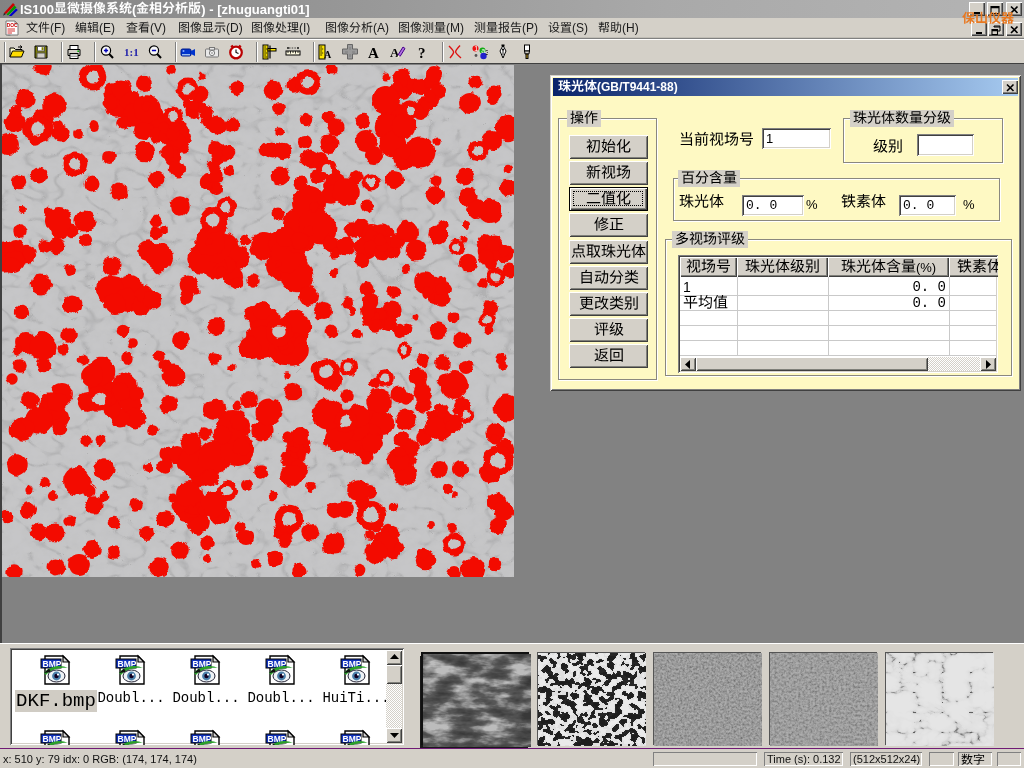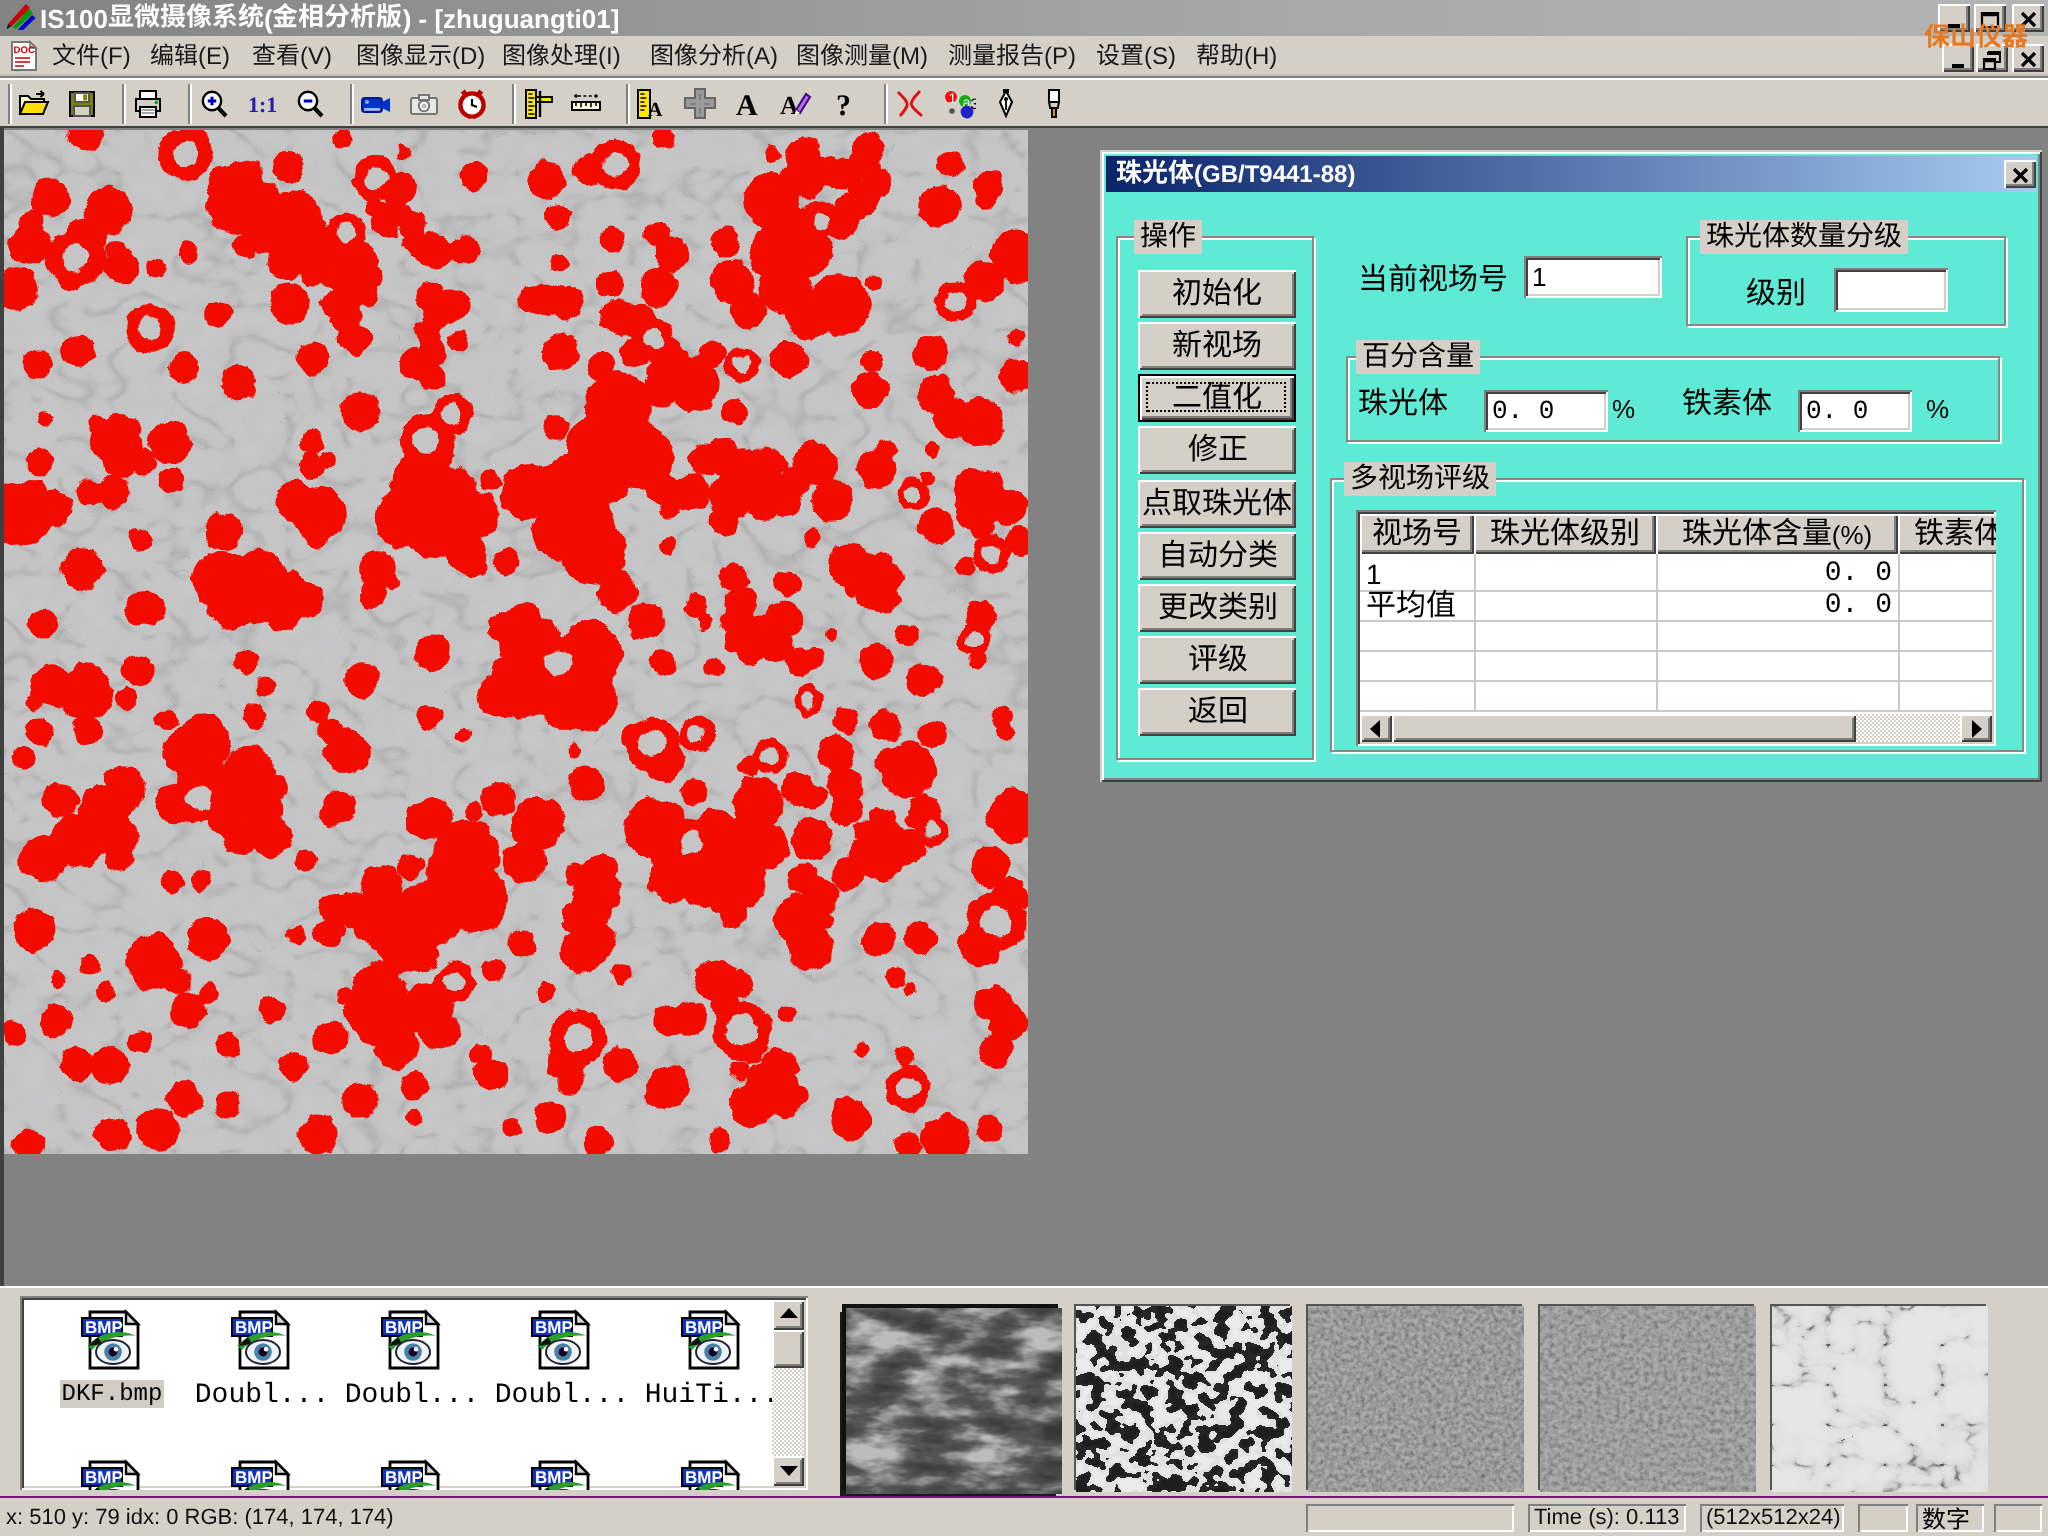--- a/index.html
+++ b/index.html
@@ -10,21 +10,21 @@
 .sunkw{background:#fff;box-shadow:inset 1px 1px 0 #808080,inset -1px -1px 0 #fff,inset 2px 2px 0 #404040,inset -2px -2px 0 #d4d0c8}
 #titlebar{left:0;top:0;width:1024px;height:18px;background:linear-gradient(90deg,#838383,#a9a9a9 65%,#b4b4b4);display:flex;align-items:center}
 #titletext{color:#fff;font-weight:bold;font-size:13px;white-space:pre;display:flex;align-items:center;letter-spacing:0}
 #menubar{left:0;top:18px;width:1024px;height:20px;background:#d4d0c8;display:flex;align-items:center;border-bottom:1px solid #c0bdb5}
 .mitem{display:flex;align-items:center;font-size:12px;color:#1a1a1a;white-space:pre}
 #toolbar{left:0;top:39px;width:1024px;height:24px;background:#d4d0c8;border-top:1px solid #fff;display:flex;align-items:center}
 .tsep{width:2px;height:20px;margin:0 3px 0 4px;border-left:1px solid #808080;border-right:1px solid #fff}
 .tbtn{width:24px;height:22px;display:flex;align-items:center;}
 #mdi{left:0;top:63px;width:1024px;height:580px;background:#828282;border-top:1px solid #404040;border-left:2px solid #404040}
 .winbtn{width:16px;height:14px;display:flex;align-items:center;justify-content:center;background:#d4d0c8;box-shadow:inset 1px 1px 0 #fff,inset -1px -1px 0 #404040,inset -2px -2px 0 #808080}
-#dlg{left:550px;top:75px;width:471px;height:316px;background:#5eead4;box-shadow:inset 1px 1px 0 #d4d0c8,inset -1px -1px 0 #404040,inset 2px 2px 0 #fff,inset -2px -2px 0 #808080}
+#dlg{left:550px;top:75px;width:471px;height:316px;background:#fef9c3;box-shadow:inset 1px 1px 0 #d4d0c8,inset -1px -1px 0 #404040,inset 2px 2px 0 #fff,inset -2px -2px 0 #808080}
 #dlgtitle{position:absolute;left:3px;top:3px;width:465px;height:18px;background:linear-gradient(90deg,#0a246a,#a6caf0);display:flex;align-items:center;padding-left:5px}
 .gbox{position:absolute;border:1px solid #8a887f;box-shadow:inset 1px 1px 0 #fff,1px 1px 0 #fff}
 .glabel{position:absolute;top:-9px;left:8px;background:#d4d0c8;padding:0 3px;display:flex}
 .dbtn{position:absolute;left:19px;width:79px;height:24px;display:flex;align-items:center;justify-content:center}
 .edit{position:absolute;background:#fff;box-shadow:inset 1px 1px 0 #808080,inset -1px -1px 0 #fff,inset 2px 2px 0 #404040,inset -2px -2px 0 #d4d0c8;font-size:13px;display:flex;align-items:center;padding-left:4px}
 #bottom{left:0;top:643px;width:1024px;height:105px;background:#d4d0c8;border-top:1px solid #fff}
 #statusbar{left:0;top:748px;width:1024px;height:20px;background:#d4d0c8;border-top:1px solid #701a75;font-size:11px;color:#111}
 .thumb{position:absolute;top:651px;height:93px;width:108px}
 .ssec{position:absolute;top:3px;height:14px;box-shadow:inset 1px 1px 0 #808080,inset -1px -1px 0 #fff;font-size:11px;padding:1px 2px 0 3px;white-space:pre;overflow:hidden}
 </style></head><body>
@@ -1391,21 +1391,21 @@
             </svg>
           </div>
         </div>
       </div>
     </div>
     <div class="abs" id="bottom">
       <div class="abs sunkw" style="left:10px;top:4px;width:394px;height:97px;overflow:hidden">
         <svg class="abs" style="left:30px;top:6px" width="32" height="32" viewBox="0 0 32 32">
           <use href="#bmpicon"></use>
         </svg>
-        <div class="abs" style="left:1px;top:42px;width:90px;text-align:center;font-family:'Liberation Mono',monospace;font-size:12px;white-space:pre"><span style="background:#d0ccc4;padding:0 1px">DKF.bmp</span></div>
+        <div class="abs" style="left:1px;top:42px;width:90px;text-align:center;font-family:'Liberation Mono',monospace;font-size:19px;white-space:pre"><span style="background:#d0ccc4;padding:0 1px">DKF.bmp</span></div>
         <svg class="abs" style="left:30px;top:81px" width="32" height="32" viewBox="0 0 32 32">
           <use href="#bmpicon"></use>
         </svg>
         <svg class="abs" style="left:105px;top:6px" width="32" height="32" viewBox="0 0 32 32">
           <use href="#bmpicon"></use>
         </svg>
         <div class="abs" style="left:76px;top:42px;width:90px;text-align:center;font-family:'Liberation Mono',monospace;font-size:14px;white-space:pre"><span style="padding:0 1px">Doubl...</span></div>
         <svg class="abs" style="left:105px;top:81px" width="32" height="32" viewBox="0 0 32 32">
           <use href="#bmpicon"></use>
         </svg>
@@ -1456,21 +1456,21 @@
       <div class="thumb" style="left:769px;top:8px;border:1px solid #555;"><svg width="108" height="93" viewBox="0 0 108 93" preserveAspectRatio="none">
           <rect width="108" height="93" fill="#9a9a9a" filter="url(#nz4)"></rect>
         </svg></div>
       <div class="thumb" style="left:885px;top:8px;border:1px solid #555;"><svg width="108" height="93" viewBox="0 0 108 93" preserveAspectRatio="none">
           <rect width="108" height="93" fill="#9a9a9a" filter="url(#nz5)"></rect>
         </svg></div>
     </div>
     <div class="abs" id="statusbar">
       <div class="abs" style="left:3px;top:4px">x: 510 y: 79 idx: 0 RGB: (174, 174, 174)</div>
       <div class="ssec" style="left:653px;width:104px"></div>
-      <div class="ssec" style="left:764px;width:79px">Time (s): 0.113</div>
+      <div class="ssec" style="left:764px;width:79px">Time (s): 0.132</div>
       <div class="ssec" style="left:850px;width:72px">(512x512x24)</div>
       <div class="ssec" style="left:929px;width:25px"></div>
       <div class="ssec" style="left:958px;width:34px"><svg width="24" height="14" viewBox="0 0 24 14">
           <g transform="translate(0,10.8) scale(0.012,-0.012)" fill="#000">
             <use href="#r6570" x="0"></use>
             <use href="#r5b57" x="1000"></use>
           </g>
         </svg></div>
       <div class="ssec" style="left:997px;width:24px"></div>
     </div>

